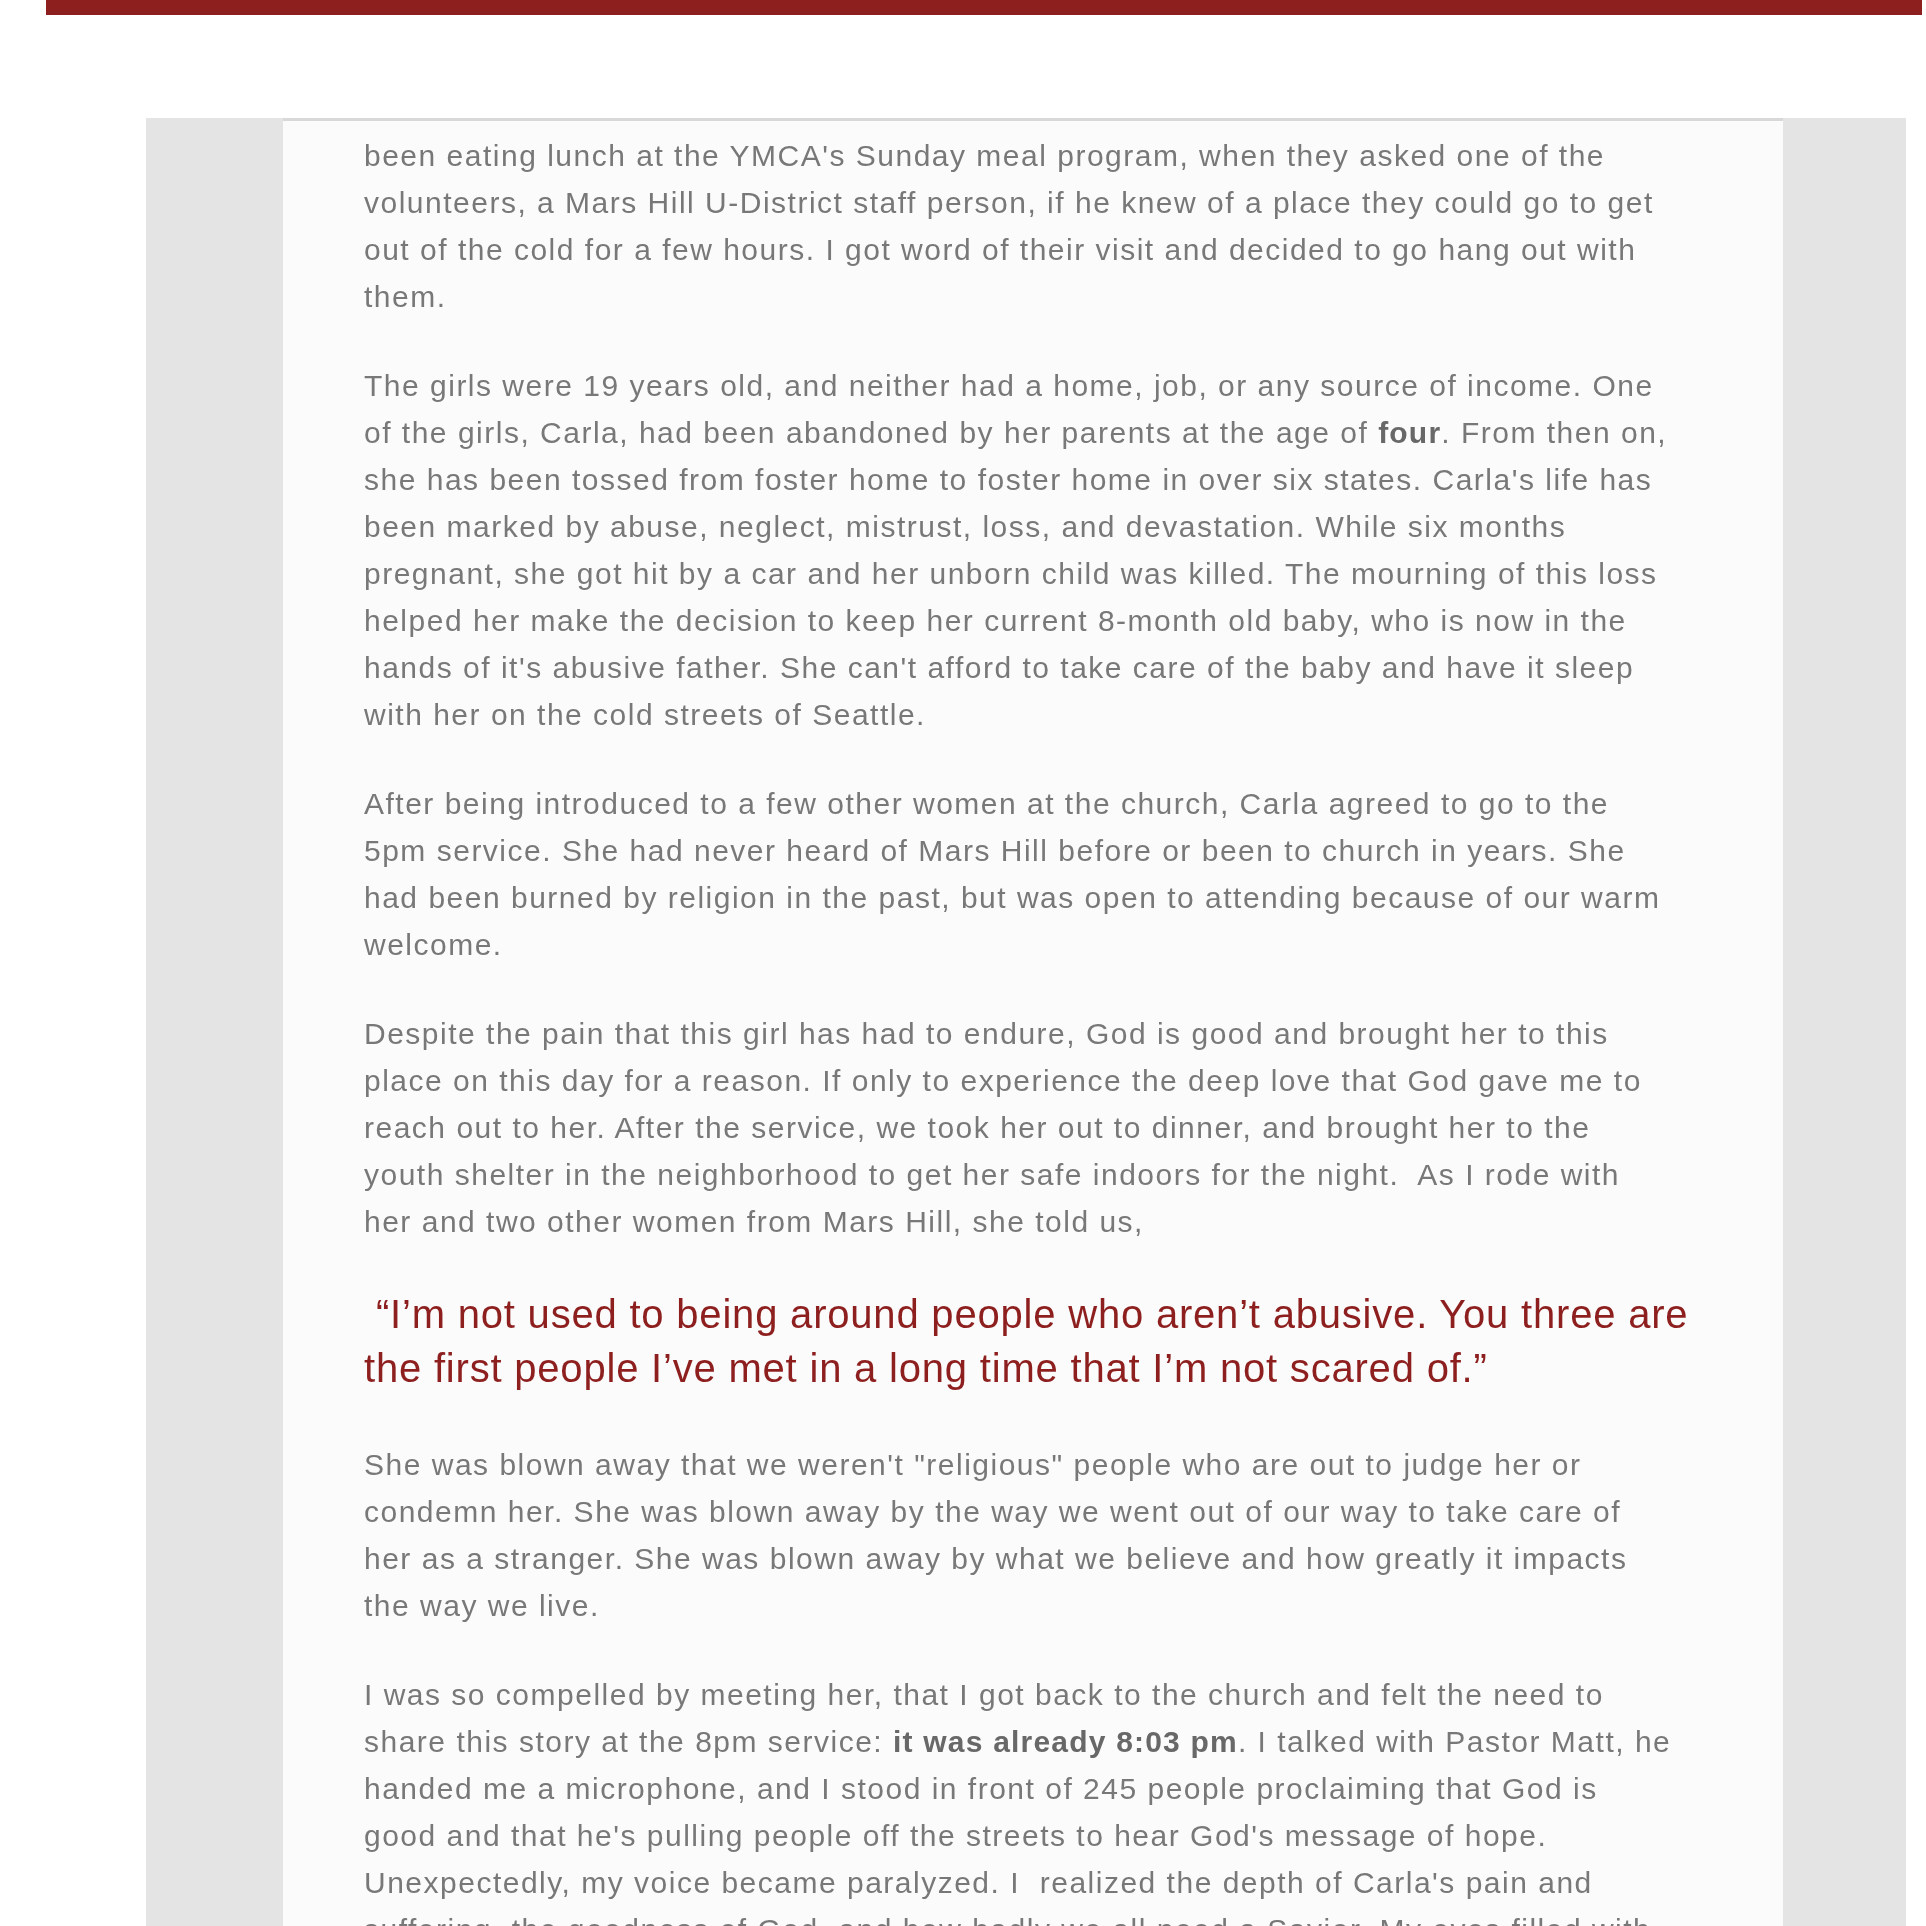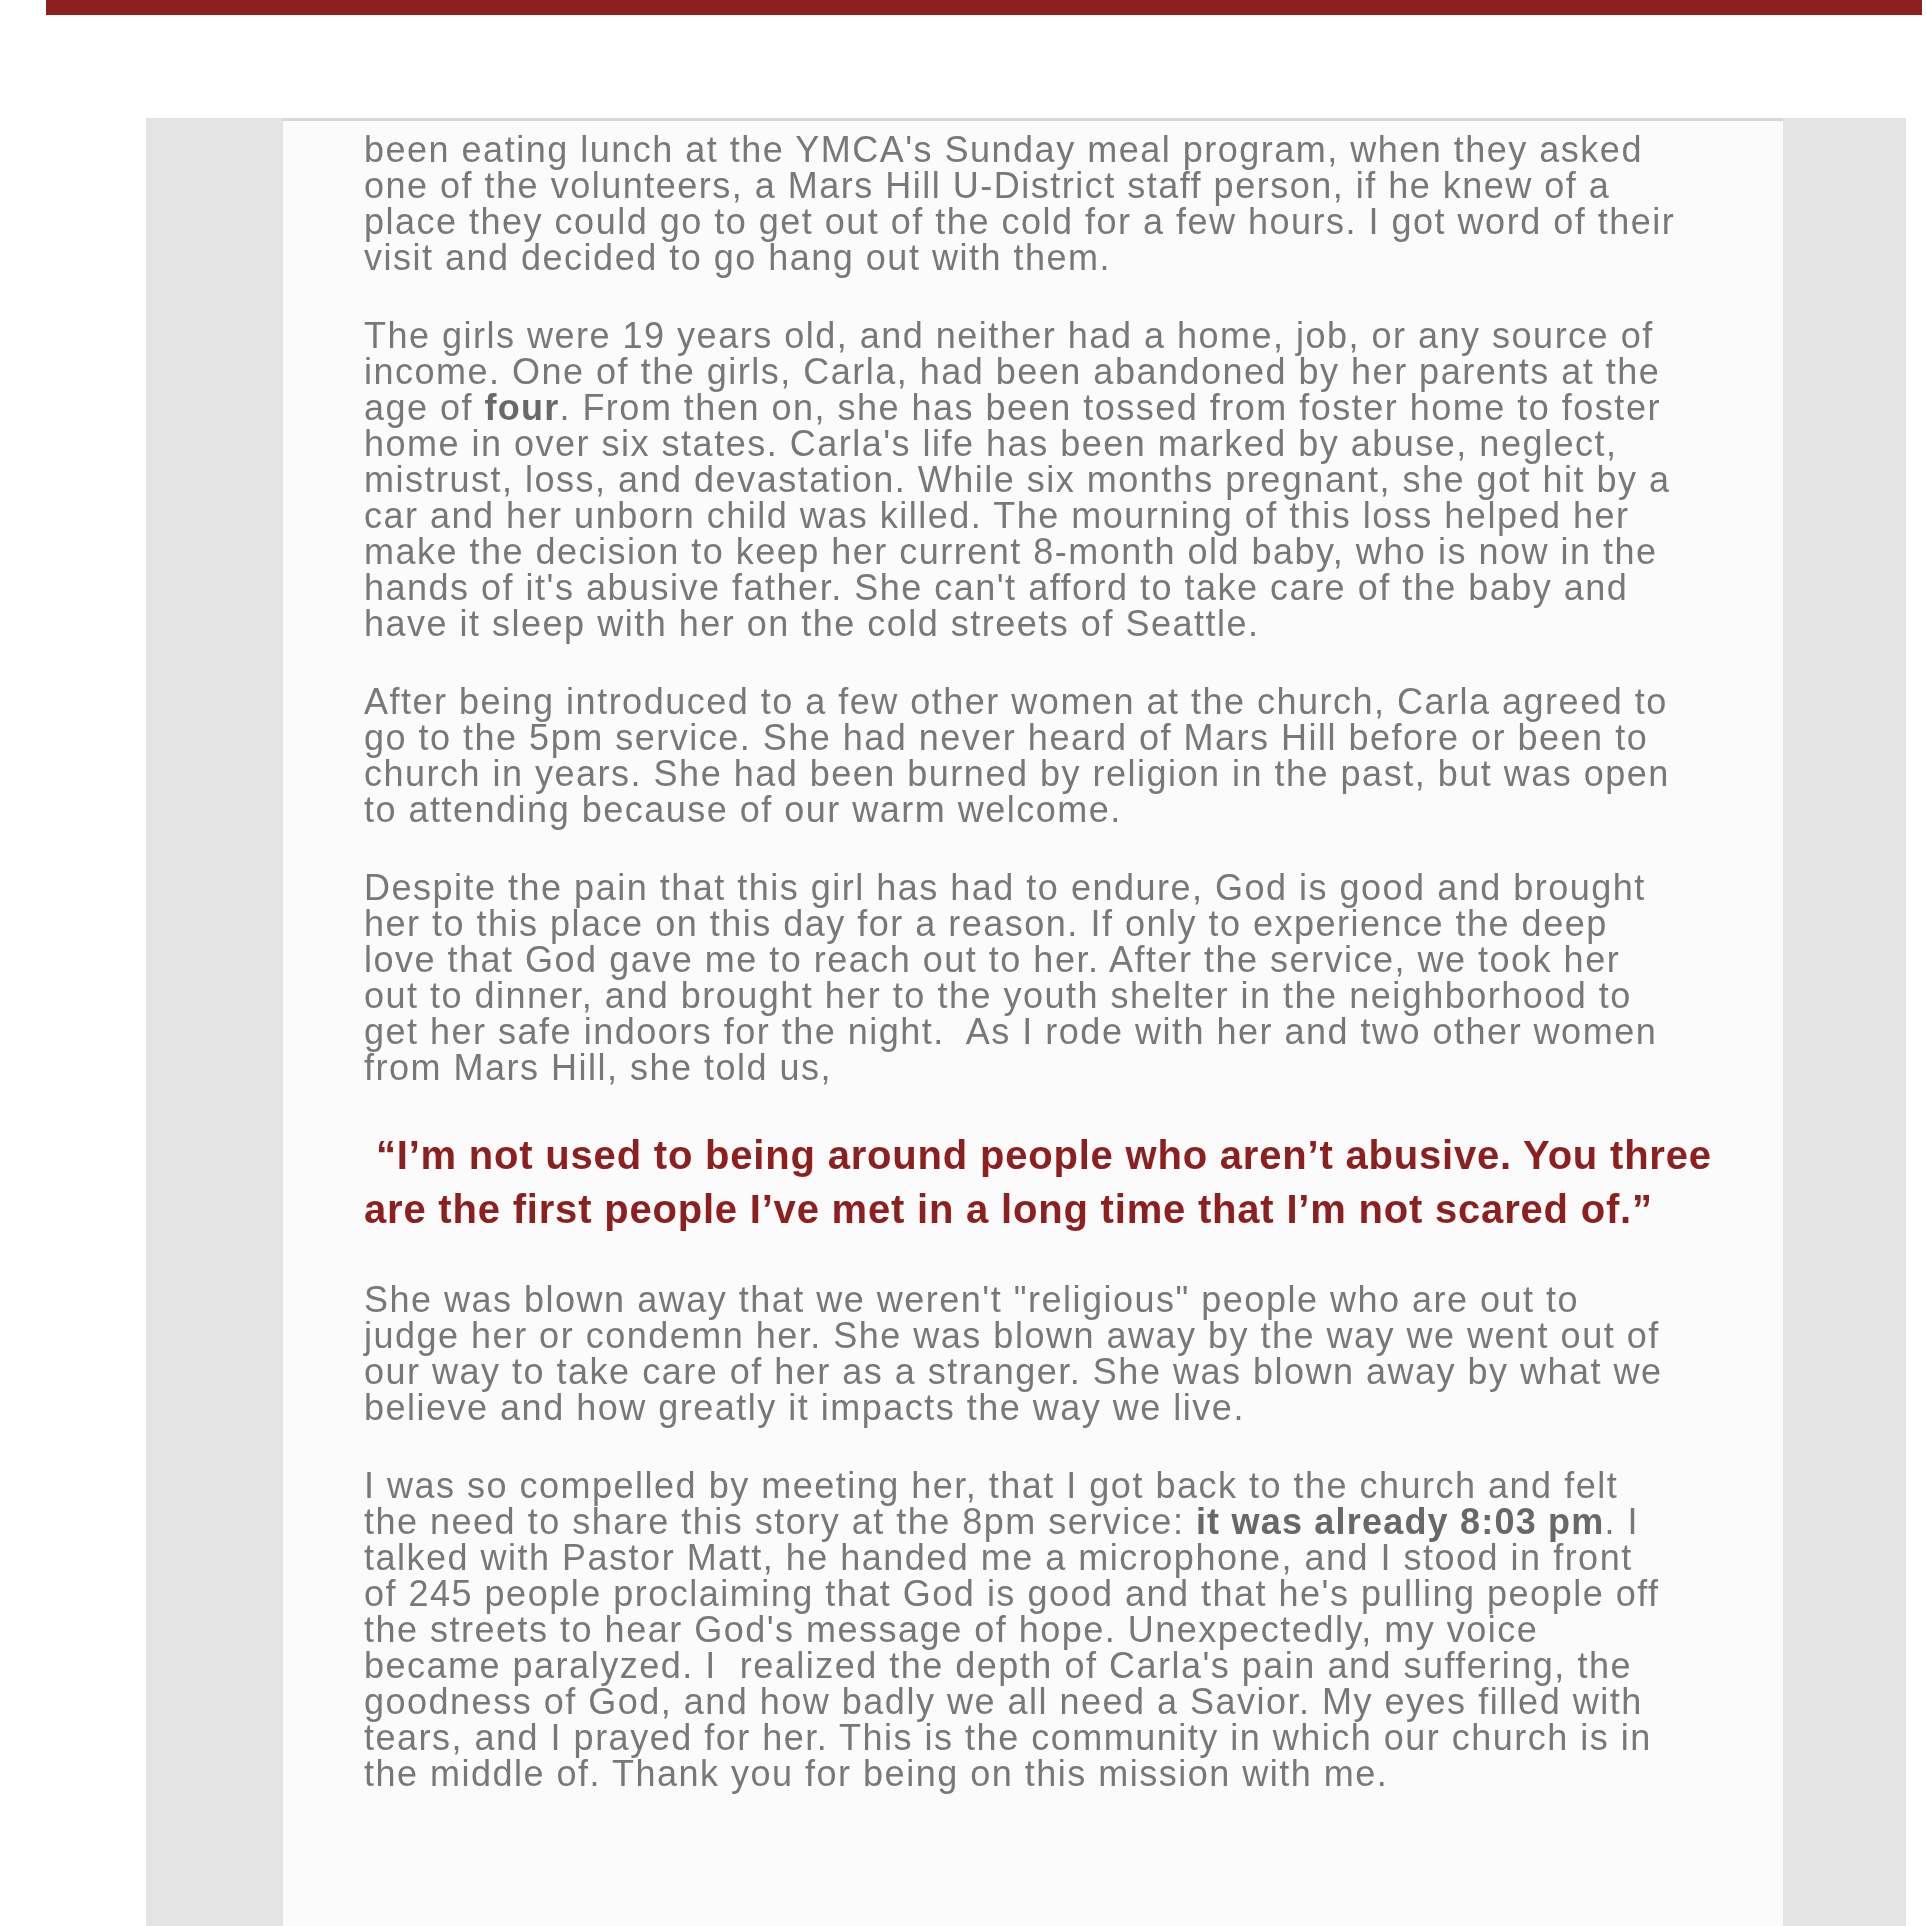--- a/index.html
+++ b/index.html
@@ -37,35 +37,35 @@
     width:1500px;
     background:var(--panel_bg);
     border-top:3.1px solid var(--border_line);
     box-sizing:border-box;
   }
 
   .content{
     padding:10.8px 65px 0 81px;
   }
   .paragraph{
-    font-size:36px;
-    line-height:36px;
+    font-size:30px;
+    line-height:47px;
     letter-spacing:1.5px;
     color:var(--text);
     margin:0 42px 42px 0;
     white-space:pre-wrap;
   }
   .paragraph b{
     color:var(--text_bold);
     letter-spacing:1.2px;
   }
   .quote{
     font-size:40px;
     line-height:54px;
-    font-weight:bold;
+    font-weight:normal;
     letter-spacing:0.8px;
     color:var(--maroon);
     margin:37px 0 46px 0;
     white-space:pre-wrap;
   }
 </style>
 </head>
 <body>
 
 <div class="stage">

